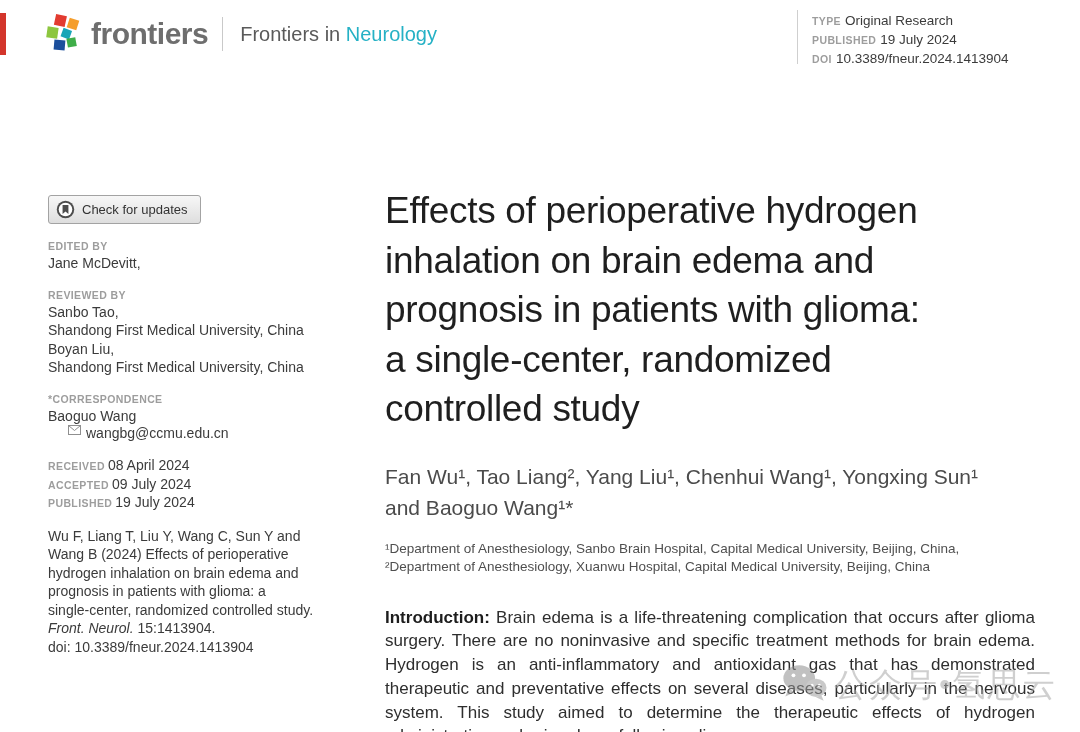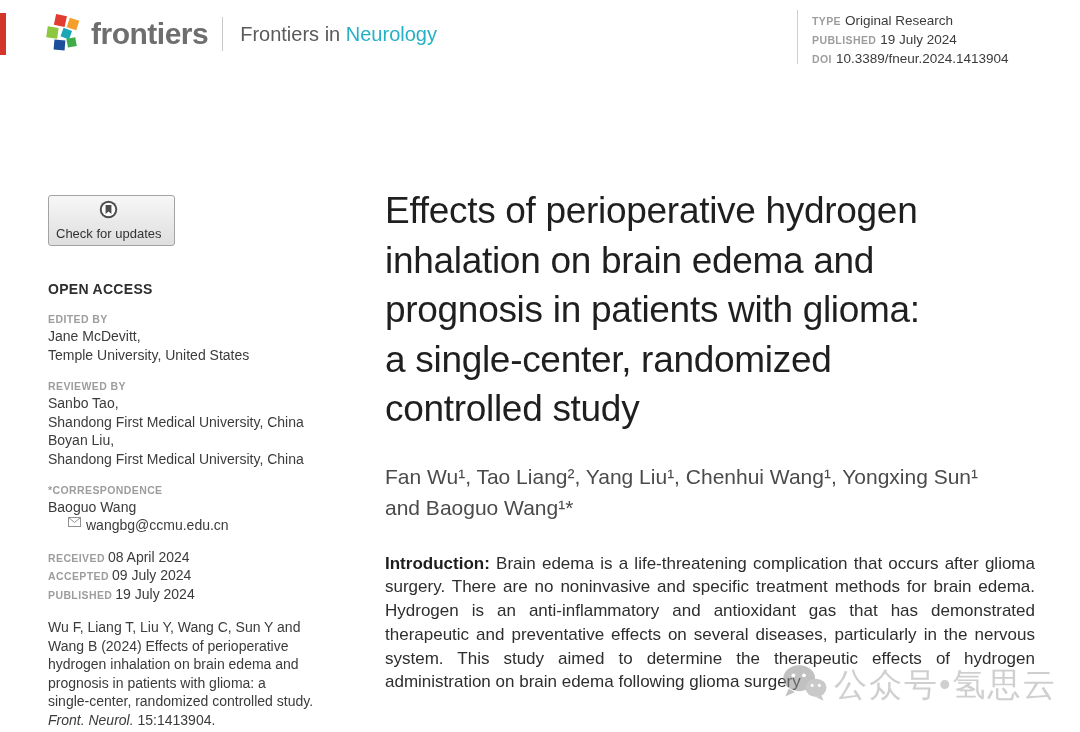--- a/index.html
+++ b/index.html
@@ -18,21 +18,21 @@
   .meta-divider { position:absolute; left:797px; top:10px; width:1px; height:54px; background:#cfcfcf; }
   .header-meta { position:absolute; left:812px; top:11px; }
   .meta-row { line-height:18px; white-space:nowrap; }
   .meta-label { font-size:10.5px; font-weight:bold; color:#9d9d9d; letter-spacing:.4px; margin-right:4px; }
   .meta-value { font-size:13.5px; color:#3b3b3b; }
 
   
   .sidebar { position:absolute; left:48px; top:195px; width:292px; }
   .check-btn { display:inline-flex; align-items:center; gap:7px; padding:4px 12px 4px 7px;
     border:1px solid #a3a3a3; border-radius:3px;
-    background:linear-gradient(#f7f7f7,#dedede); cursor:pointer;flex-direction:column; }
+    background:linear-gradient(#f7f7f7,#dedede); cursor:pointer; }
   .check-btn span { font-size:13px; color:#333; }
   .open-access { margin-top:35px; font-size:14px; font-weight:bold; color:#2e2e2e; letter-spacing:.3px; }
   .sb-group { margin-top:15px; }
   .sb-label { font-size:10.5px; font-weight:bold; color:#9d9d9d; letter-spacing:.4px; line-height:15px; }
   .sb-val { font-size:14px; color:#3b3b3b; line-height:18.5px; }
   .sb-inline { line-height:18.5px; white-space:nowrap; }
   .sb-inline .sb-label { margin-right:3px; }
   .email-row { display:flex; gap:5px;padding-left:20px; }
   .email-row svg { flex:0 0 auto; }
   .email-link { font-size:14px; color:#3b3b3b; text-decoration:none; cursor:pointer; }
@@ -90,26 +90,24 @@
 
   <div class="check-btn">
     <svg width="19" height="19" viewBox="0 0 24 24">
       <circle cx="12" cy="12" r="11" fill="#4d4d4d"></circle>
       <circle cx="12" cy="12" r="8.6" fill="#ffffff"></circle>
       <path d="M8.3 6.3 h7.4 v11.4 l-3.7 -3.1 l-3.7 3.1 z" fill="#4d4d4d"></path>
     </svg>
     <span>Check for updates</span>
   </div>
 
-  <div class="open-access">OPEN ACCESS</div>
 
   <div class="sb-group">
     <div class="sb-label">EDITED BY</div>
     <div class="sb-val">Jane McDevitt,</div>
-    <div class="sb-val">Temple University, United States</div>
   </div>
 
   <div class="sb-group">
     <div class="sb-label">REVIEWED BY</div>
     <div class="sb-val">Sanbo Tao,</div>
     <div class="sb-val">Shandong First Medical University, China</div>
     <div class="sb-val">Boyan Liu,</div>
     <div class="sb-val">Shandong First Medical University, China</div>
   </div>
 
@@ -149,20 +147,24 @@
 </div>
 
 <div class="main">
   <h1 class="title">Effects of perioperative hydrogen
 inhalation on brain edema and
 prognosis in patients with glioma:
 a single-center, randomized
 controlled study</h1>
   <div class="authors">Fan Wu¹, Tao Liang², Yang Liu¹, Chenhui Wang¹, Yongxing Sun¹
 and Baoguo Wang¹*</div>
+  <div class="affils">
+    <div class="affil">¹Department of Anesthesiology, Sanbo Brain Hospital, Capital Medical University, Beijing, China,</div>
+    <div class="affil">²Department of Anesthesiology, Xuanwu Hospital, Capital Medical University, Beijing, China</div>
+  </div>
   <p class="intro"><b>Introduction:</b><span> Brain edema is a life-threatening complication that occurs after glioma surgery. There are no noninvasive and specific treatment methods for brain edema. Hydrogen is an anti-inflammatory and antioxidant gas that has demonstrated therapeutic and preventative effects on several diseases, particularly in the nervous system. This study aimed to determine the therapeutic effects of hydrogen administration on brain edema following glioma surgery</span></p>
 </div>
 
 <div class="watermark">
   <svg width="46" height="40" viewBox="0 0 48 40">
     <ellipse cx="19" cy="15" rx="16.5" ry="13.5" fill="#8f8f8f"></ellipse>
     <path d="M8 26 l-3.5 8 l10 -4.5 z" fill="#8f8f8f"></path>
     <circle cx="13" cy="12" r="2" fill="#ffffff"></circle>
     <circle cx="24" cy="12" r="2" fill="#ffffff"></circle>
     <ellipse cx="36.5" cy="25" rx="11" ry="9.5" fill="#9e9e9e"></ellipse>

